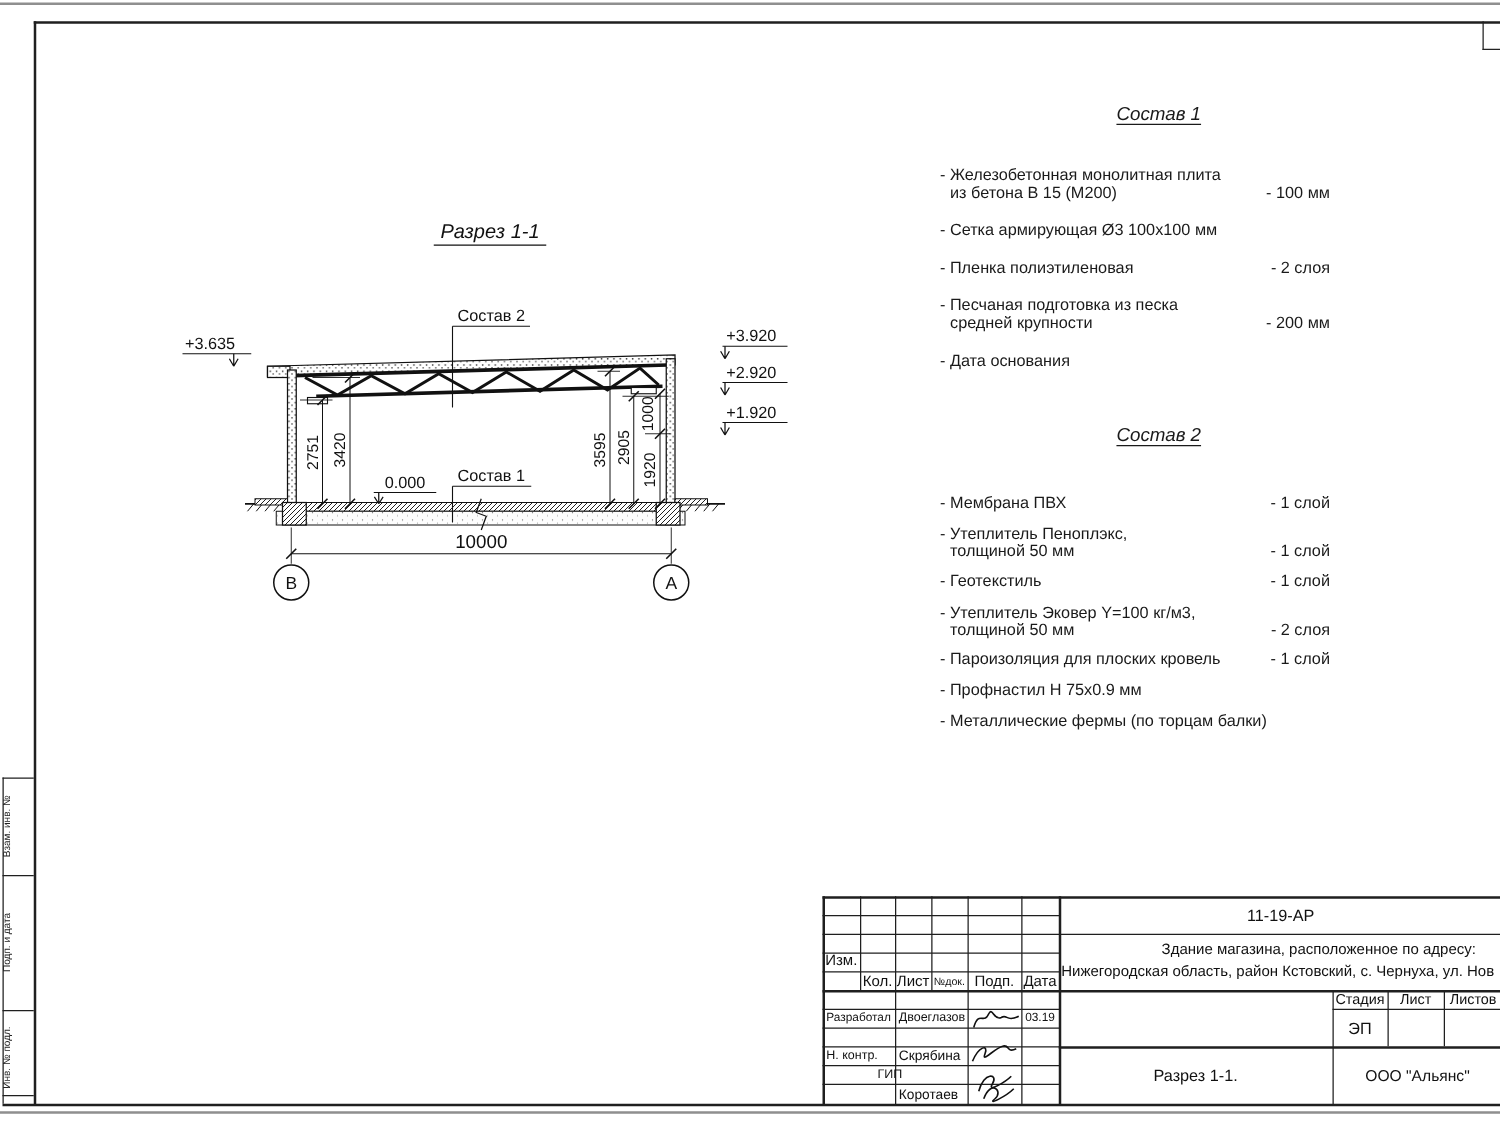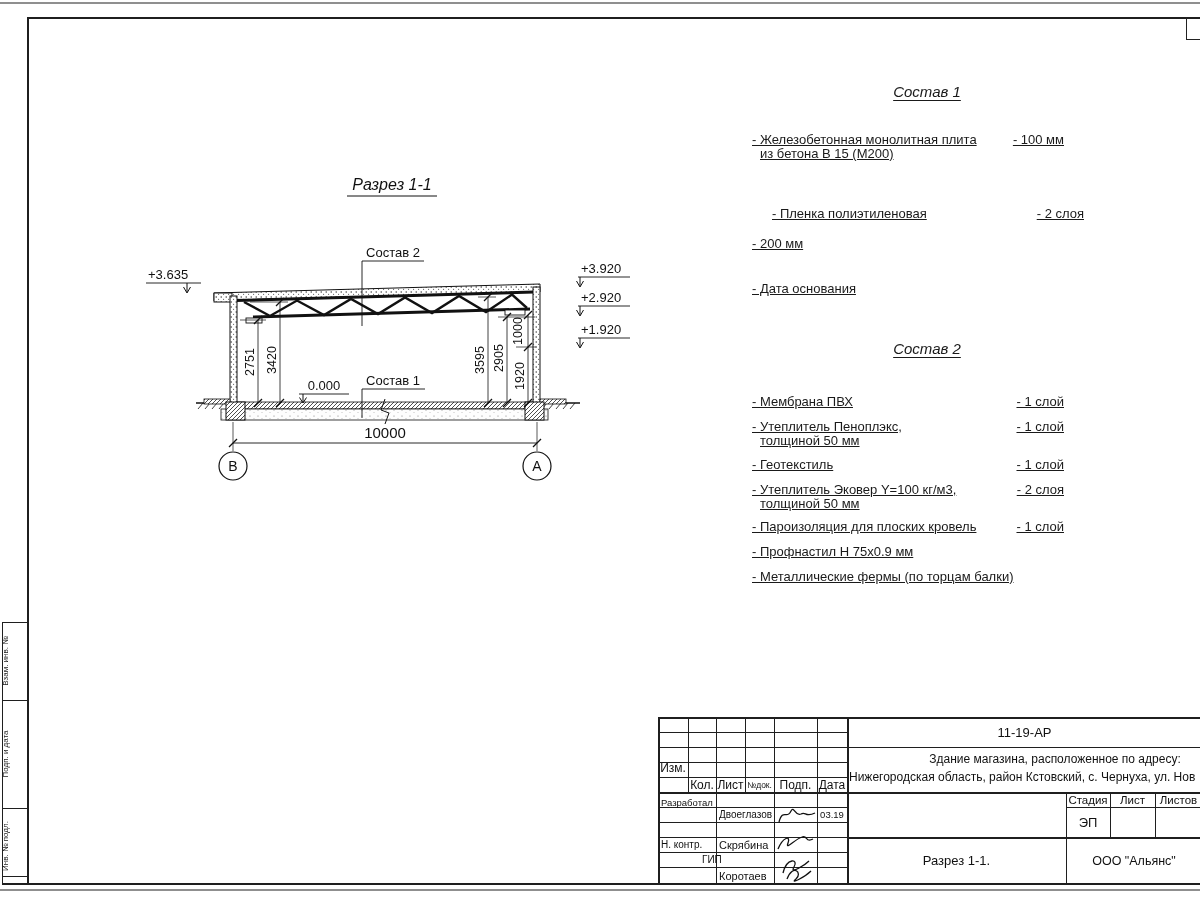--- a/index.html
+++ b/index.html
@@ -11,21 +11,21 @@
   .vl.th{width:2px;}
   .hl{position:absolute;background:#1f1f1f;height:1px;}
   .hl.th{height:2px;}
   .cell{position:absolute;display:flex;align-items:center;justify-content:center;
         white-space:nowrap;color:#111;}
   .cell.left{justify-content:flex-start;}
   .spec{position:absolute;width:312px;}
   .spec-head{position:relative;left:19px;text-align:center;font-style:italic;
              font-size:15px;text-decoration:underline;text-underline-offset:3px;}
   .spec-item{position:absolute;left:0;width:312px;display:flex;
-             justify-content:space-between;font-size:13px;line-height:14px;text-decoration:underline;}
+             justify-content:space-between;align-items:flex-end;font-size:13px;line-height:14px;}
   .spec-item .l2{padding-left:8px;}
   .vertlab{position:absolute;overflow:hidden;}
   .vertlab>div{transform:rotate(-90deg);transform-origin:top left;
      font-size:8px;text-align:center;color:#222;white-space:nowrap;}
   svg text{fill:#111;font-family:"Liberation Sans",sans-serif;}
 </style>
 </head>
 <body>
 
 <div class="grayline" style="left:0;top:2px;width:1200px;"></div>
@@ -205,27 +205,36 @@
 
 <div class="spec" style="left:752px;top:83px;">
   <div class="spec-head">Состав 1</div>
   <div class="spec-item" style="top:50px;">
     <div>
         <div>- Железобетонная  монолитная плита</div>
         <div class="l2">из бетона В 15 (М200)</div>
       </div>
     <div>- 100 мм</div>
   </div>
-  <div class="spec-item" style="top:124px;margin-left:20px;">
+  <div class="spec-item" style="top:94px;">
+    <div>
+        <div>- Сетка армирующая Ø3 100х100 мм</div>
+      </div>
+  </div>
+  <div class="spec-item" style="top:124px;">
     <div>
         <div>- Пленка полиэтиленовая</div>
       </div>
     <div>-  2 слоя</div>
   </div>
   <div class="spec-item" style="top:154px;">
+    <div>
+        <div>- Песчаная подготовка из песка</div>
+        <div class="l2">средней крупности</div>
+      </div>
     <div>- 200 мм</div>
   </div>
   <div class="spec-item" style="top:199px;">
     <div>
         <div>- Дата основания</div>
       </div>
   </div>
 </div>
 
 <div class="spec" style="left:752px;top:340px;">
@@ -301,21 +310,21 @@
   <div class="hl" style="left:0;top:135px;width:190px;"></div>
   <div class="hl" style="left:0;top:150px;width:190px;"></div>
 
   <div class="cell" style="left:0;top:43px;width:30px;height:15px;font-size:12px;">Изм.</div>
   <div class="cell" style="left:30px;top:60px;width:28px;height:15px;font-size:12px;">Кол.</div>
   <div class="cell" style="left:58px;top:60px;width:29px;height:15px;font-size:12px;">Лист</div>
   <div class="cell" style="left:87px;top:60px;width:29px;height:15px;font-size:8.5px;">№док.</div>
   <div class="cell" style="left:116px;top:60px;width:43px;height:15px;font-size:12px;">Подп.</div>
   <div class="cell" style="left:159px;top:60px;width:30px;height:15px;font-size:12px;">Дата</div>
 
-  <div class="cell left" style="left:3px;top:78px;width:55px;height:15px;font-size:9.5px;">Разработал</div>
+  <div class="cell left" style="left:3px;top:90px;width:55px;height:15px;font-size:9.5px;">Разработал</div>
   <div class="cell left" style="left:61px;top:90px;width:55px;height:15px;font-size:10px;">Двоеглазов</div>
   <div class="cell" style="left:159px;top:90px;width:30px;height:15px;font-size:9.5px;">03.19</div>
   <div class="cell left" style="left:3px;top:120px;width:55px;height:15px;font-size:10px;">Н. контр.</div>
   <div class="cell left" style="left:61px;top:120px;width:55px;height:15px;font-size:11px;">Скрябина</div>
   <div class="cell left" style="left:3px;top:135px;width:55px;height:15px;font-size:10px;padding-left:41px;">ГИП</div>
   <div class="cell left" style="left:61px;top:151px;width:55px;height:15px;font-size:11px;">Коротаев</div>
 
   <svg class="abs" style="left:117px;top:85px;" width="42" height="26" viewBox="0 0 42 26">
     <path d="M4,20 C8,6 12,18 16,9 C19,3 20,15 26,12 C31,9 30,16 40,11" fill="none" stroke="#111" stroke-width="1.3"></path>
   </svg>

